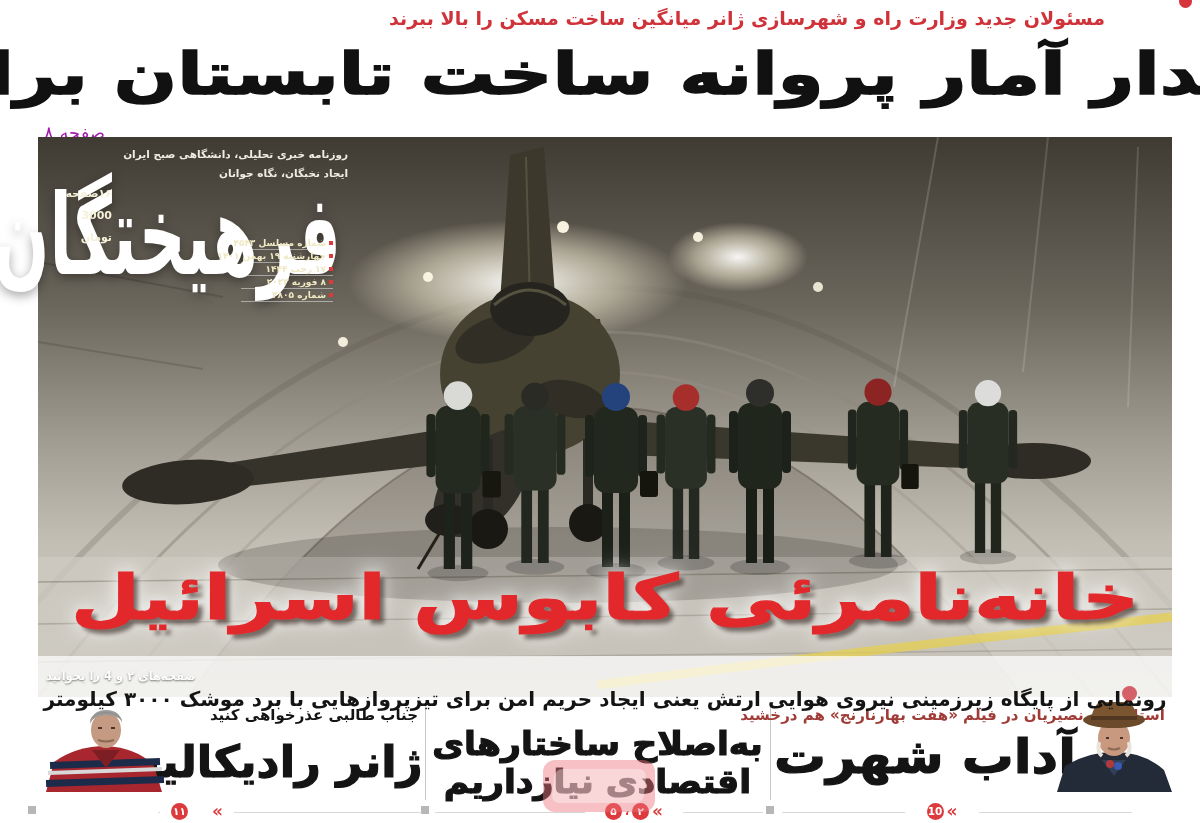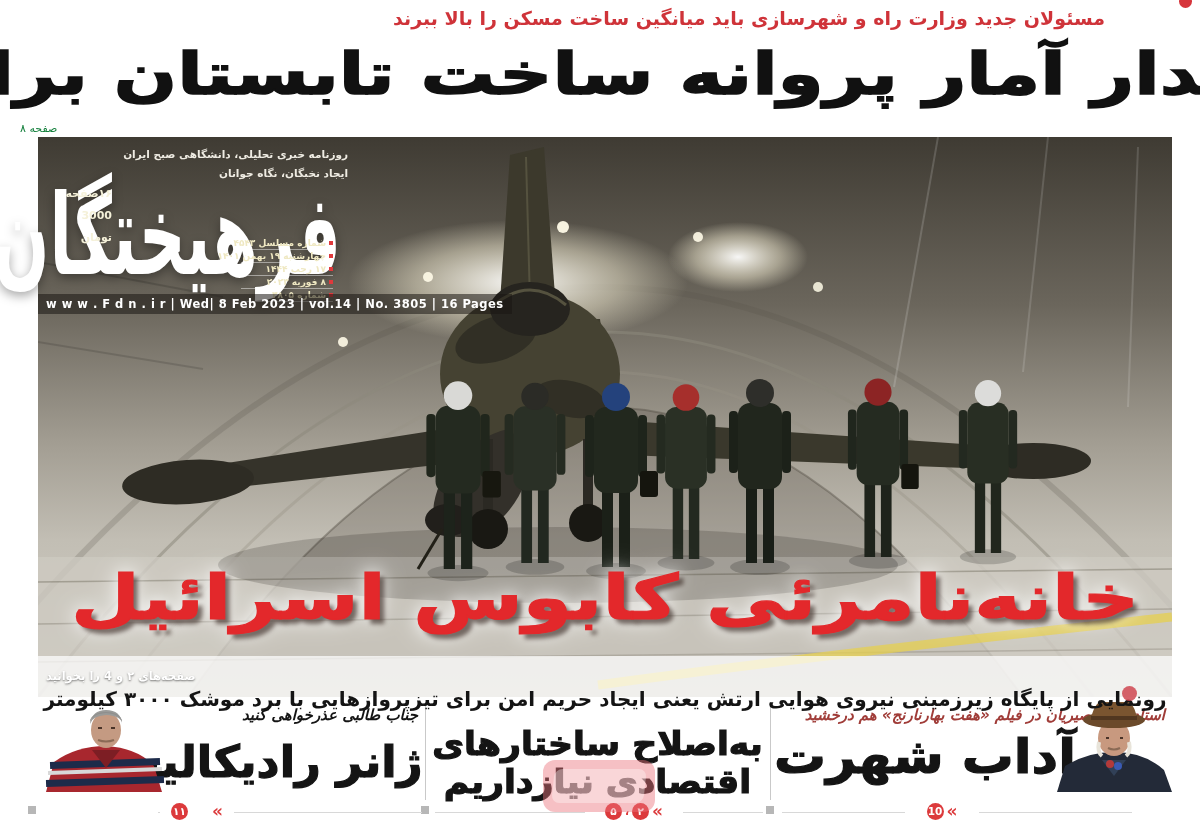--- a/index.html
+++ b/index.html
@@ -17,21 +17,21 @@
   }
   #corner-dot{
     top:-5px;right:8px;width:13px;height:13px;border-radius:50%;background:#d6353b;
   }
   #main-headline{
     top:34px;left:30px;width:1140px;text-align:center;color:#111111;
     font-size:58px;font-weight:bold;direction:rtl;white-space:nowrap;
     transform:scaleX(1.28);transform-origin:center;
     -webkit-text-stroke:1.5px #111111;line-height:1.4;
   }
-  #page-ref{top:122px;left:20px;color:#15803d;font-size:11px;direction:rtl;}
+  #page-ref{top:122px;left:44px;color:#a21caf;font-size:18px;direction:rtl;}
 
   
   #photo-wrap{top:137px;left:38px;width:1134px;height:464px;background:#6b665c;}
   #photo-wrap svg{display:block;}
   #mast-tagline{
     top:8px;left:70px;width:240px;text-align:right;direction:rtl;
     color:#efece3;font-size:10.5px;line-height:1.8;font-weight:bold;z-index:4;
   }
   #mast-logo{
     top:34px;left:0px;width:300px;text-align:center;color:#ffffff;
@@ -76,21 +76,21 @@
     text-shadow:0 1px 2px rgba(0,0,0,.5);
   }
   #deck-dot{left:1122px;top:686px;width:15px;height:15px;border-radius:50%;
     background:#cf4750;opacity:.85;z-index:7;}
 
   
   #bottom{top:700px;left:0;width:1200px;height:123px;}
   .vdivider{position:absolute;top:2px;height:98px;width:1px;background:#c9c9c9;}
   .endsq{position:absolute;top:106px;width:8px;height:8px;background:#b7b7b7;}
   .hairline{position:absolute;top:112px;height:1px;background:#d8d8d8;z-index:1;}
-  .kicker{position:absolute;font-weight:bold;direction:rtl;white-space:nowrap;font-style:italic;}
+  .kicker{position:absolute;font-weight:bold;direction:rtl;white-space:nowrap;}
   .bhead{
     position:absolute;font-weight:bold;color:#141414;direction:rtl;text-align:center;
     -webkit-text-stroke:1.2px #141414;white-space:nowrap;
   }
   .marker{
     position:absolute;top:101px;height:20px;z-index:3;background:#ffffff;
     display:flex;align-items:center;justify-content:center;gap:3px;padding:0 6px;
   }
   .badge{
     width:17px;height:17px;border-radius:50%;background:#dc3a3c;color:#ffffff;
@@ -103,21 +103,21 @@
     background:rgba(236,116,124,.45);border-radius:12px;
   }
   #watermark .inner{
     position:absolute;left:10px;top:9px;right:10px;bottom:9px;
     background:rgba(255,255,255,.35);border-radius:8px;transform:skewX(-6deg);
   }
 </style>
 </head>
 <body>
 
-<div class="abs" id="top-kicker">مسئولان جدید وزارت راه و شهرسازی باید میانگین ساخت مسکن را بالا ببرند</div>
+<div class="abs" id="top-kicker">مسئولان جدید وزارت راه و شهرسازی ژانر میانگین ساخت مسکن را بالا ببرند</div>
 <div class="abs" id="corner-dot"></div>
 <div class="abs" id="main-headline">هشدار آمار پروانه ساخت تابستان برای مدیران مسکن</div>
 <div class="abs" id="page-ref">صفحه ۸</div>
 
 <div class="abs" id="photo-wrap">
 
   <svg width="1134" height="560" viewBox="0 0 1134 560">
     <defs>
       <linearGradient id="bgGrad" x1="0" y1="0" x2="0" y2="1">
         <stop offset="0" stop-color="#3f3b33"></stop>
@@ -280,21 +280,20 @@
     </div>
     <div class="issue-row">
       <span class="txt">۸ فوریه ۲۰۲۳</span>
         <span class="bullet"></span>
     </div>
     <div class="issue-row">
       <span class="txt">شماره ۳۸۰۵</span>
         <span class="bullet"></span>
     </div>
   </div>
-  <div class="abs" id="web-line">w w w . F d n . i r   | Wed| 8 Feb 2023 | vol.14 | No. 3805 | 16 Pages</div>
 
   <div class="abs" id="photo-headline">خانه‌نامرئی کابوس اسرائیل</div>
   <div class="abs" id="photo-deck-band">
     <span id="photo-deck">رونمایی از پایگاه زیرزمینی نیروی هوایی ارتش یعنی ایجاد حریم امن برای تیزپروازهایی با برد موشک ۳۰۰۰ کیلومتر</span>
   </div>
   <div class="abs" id="photo-pages-note">صفحه‌های ۲ و 4 را بخوانید</div>
 </div>
 
 <div class="abs" id="deck-dot"></div>
 

